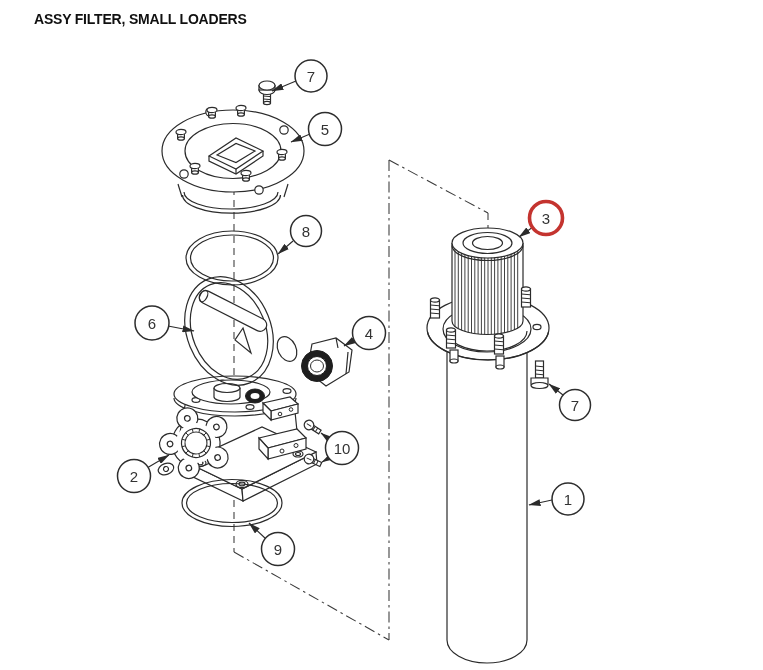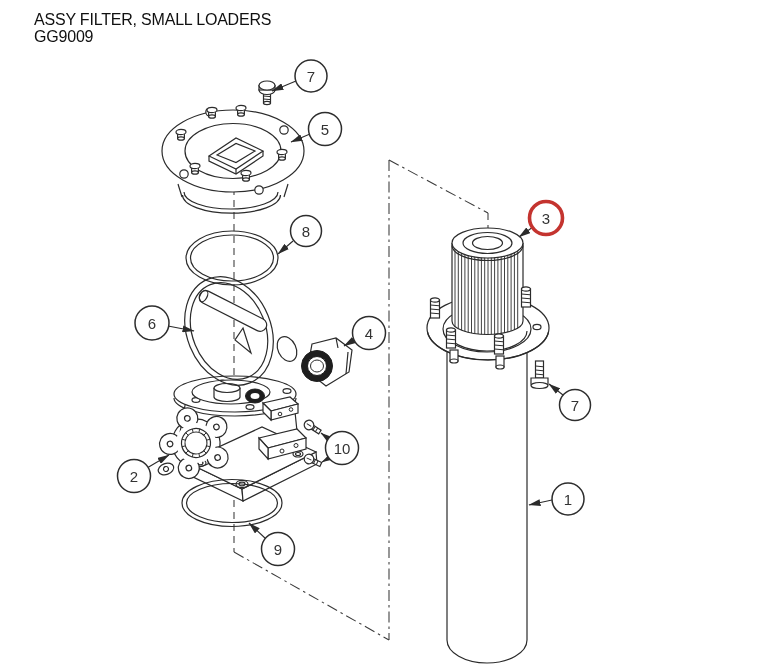--- a/index.html
+++ b/index.html
@@ -1,19 +1,19 @@
 <!DOCTYPE html>
 <html><head>
 <meta charset="utf-8">
 <style>
   html,body{margin:0;padding:0;background:#fff;}
   .page{position:relative;width:763px;height:670px;background:#fff;overflow:hidden;
         font-family:"Liberation Sans",sans-serif;}
   .titleblock{position:absolute;left:34px;top:12px;color:#101010;line-height:1.06;}
-  .titleblock .t1,.titleblock .t2{font-size:16px;font-weight:normal;letter-spacing:-0.2px;}
+  .titleblock .t1,.titleblock .t2{font-size:14px;font-weight:bold;letter-spacing:-0.2px;}
   svg{position:absolute;left:0;top:0;}
   .ln{stroke:#2b2b2b;stroke-width:1.2;fill:none;}
   .lnt{stroke:#2b2b2b;stroke-width:1;fill:none;}
   .wh{fill:#ffffff;stroke:#2b2b2b;stroke-width:1.2;}
   .dk{fill:#1e1e1e;stroke:#1e1e1e;stroke-width:1;}
   .phantom{stroke:#3a3a3a;stroke-width:1.05;fill:none;stroke-dasharray:11 4 2.5 4;}
   .cdash{stroke:#3a3a3a;stroke-width:1.05;fill:none;stroke-dasharray:7 5;}
   .leader{stroke:#2b2b2b;stroke-width:1.1;fill:none;}
   .bcirc{fill:#fff;stroke:#2d2d2d;stroke-width:1.5;}
   .bcirc-red{fill:#fff;stroke-width:3.6;}
@@ -326,15 +326,14 @@
       <text x="278" y="554.5">9</text>
     </g>
     <g class="balloon">
       <circle cx="568" cy="499" r="16" class="bcirc"></circle>
       <text x="568" y="504.5">1</text>
     </g>
   </svg>
 
   <div class="titleblock">
     <div class="t1">ASSY FILTER, SMALL LOADERS</div>
-    <div class="t2">GG9009</div>
   </div>
 </div>
 
 </body></html>

